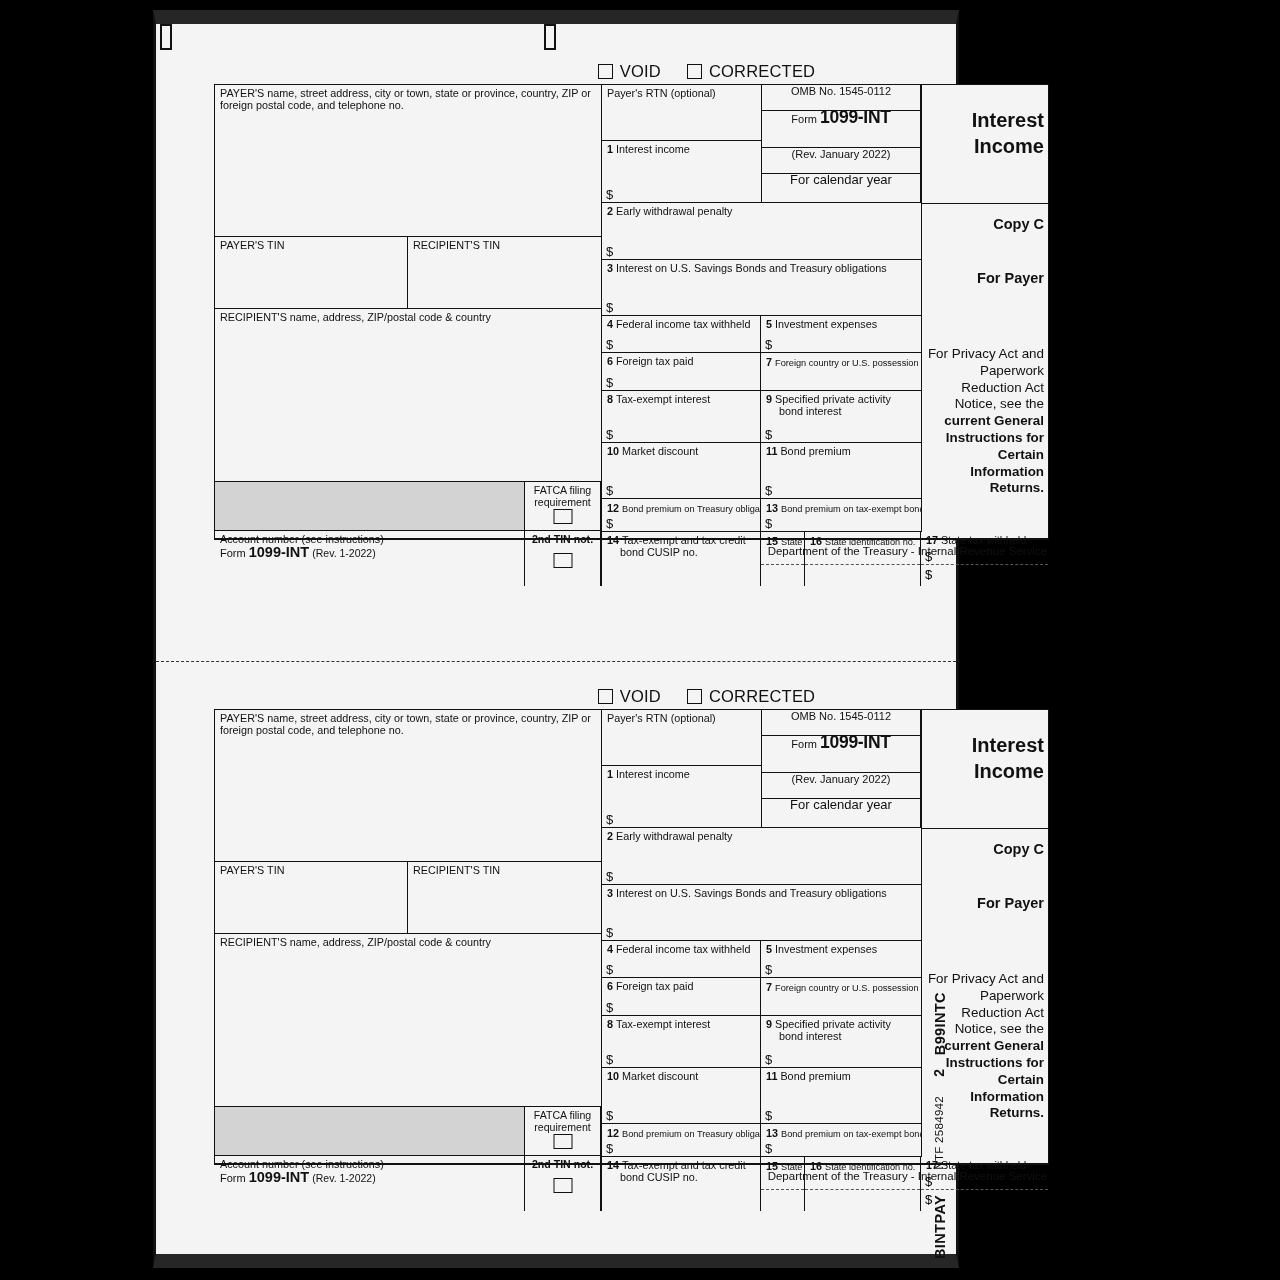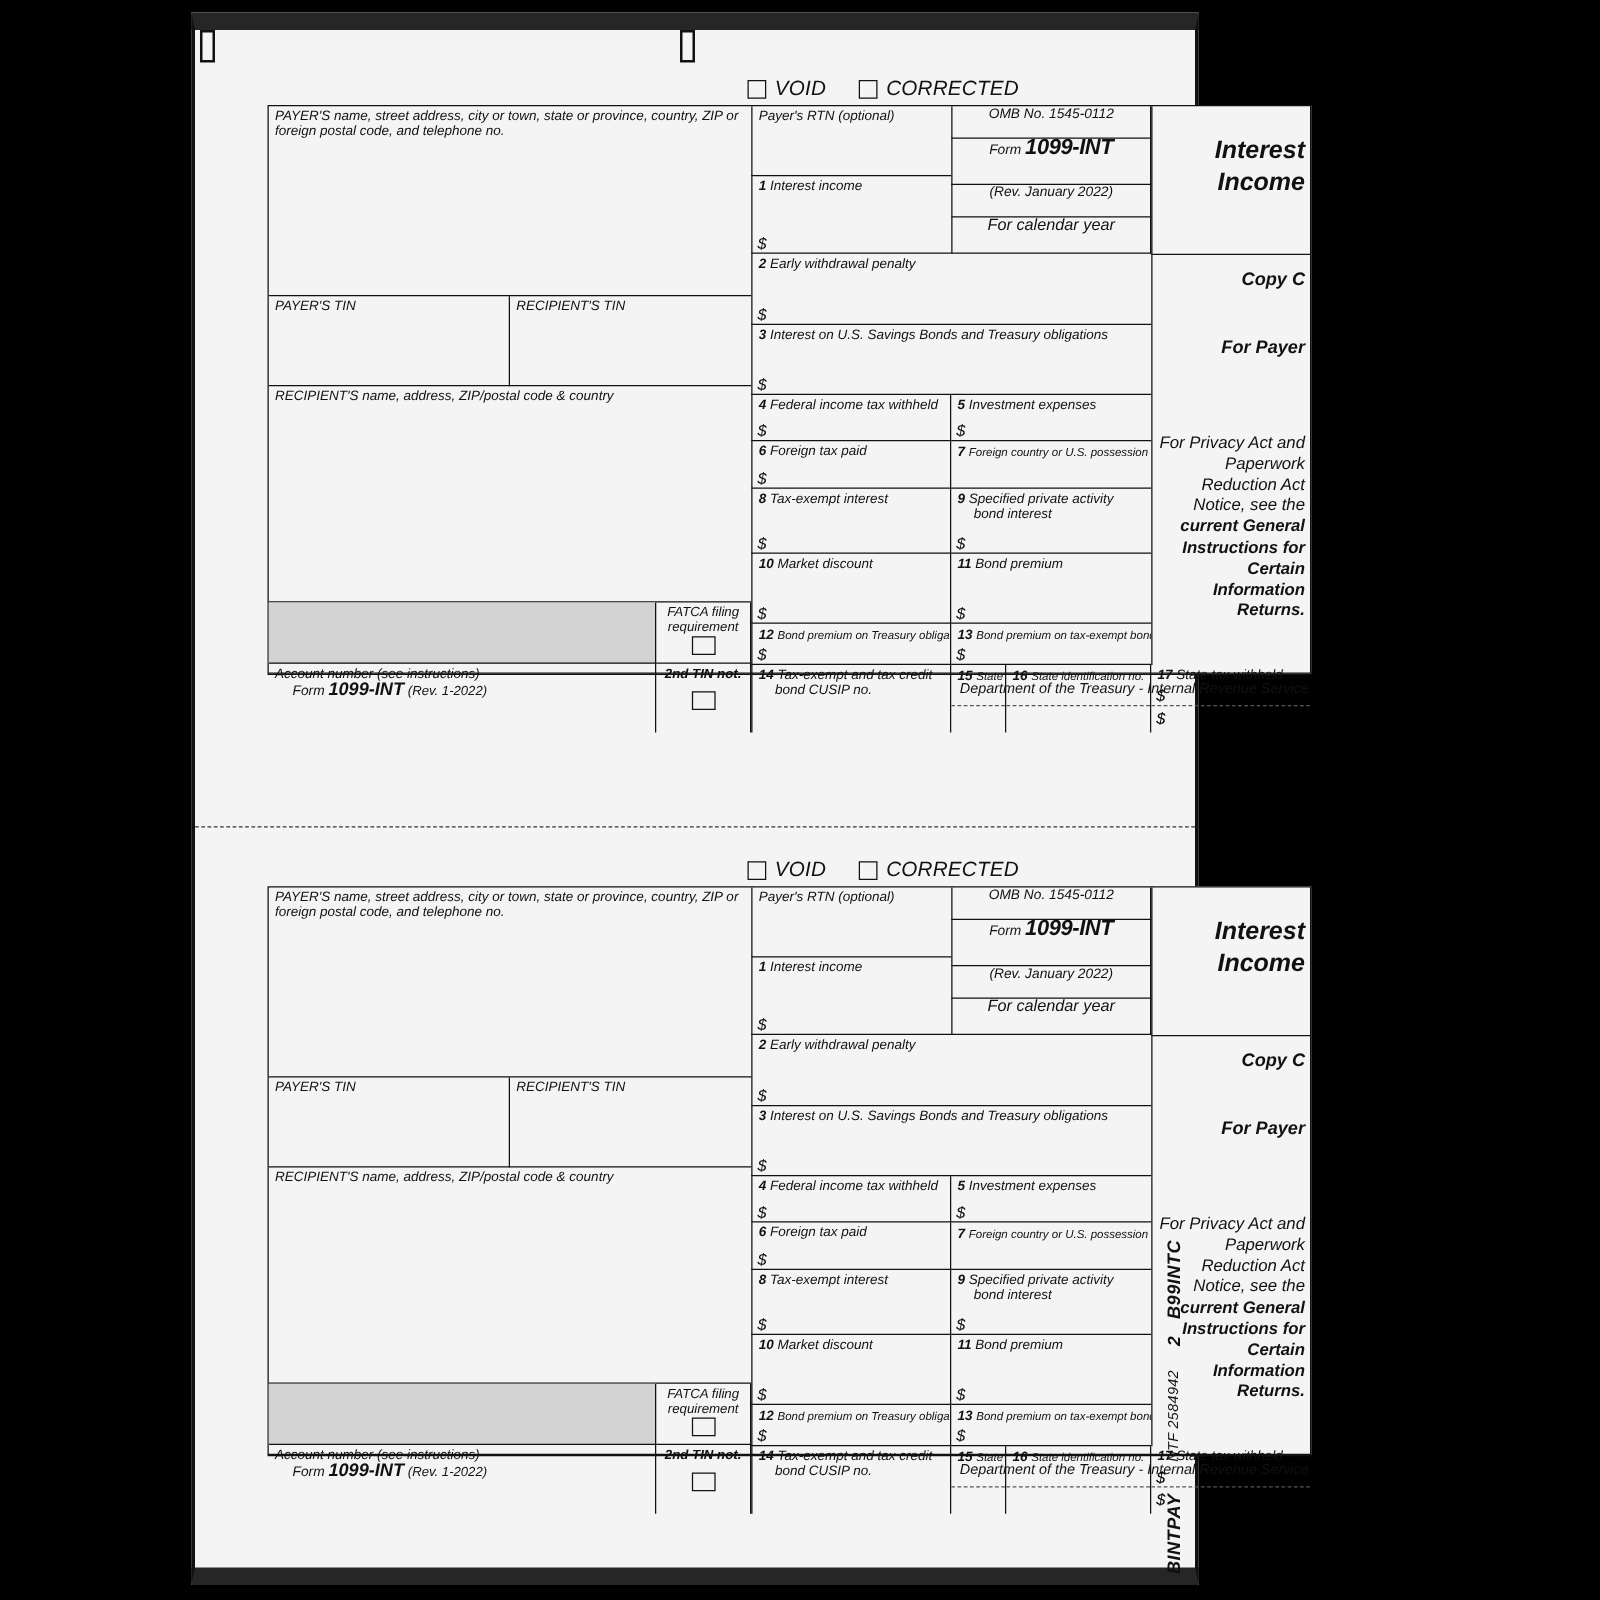--- a/index.html
+++ b/index.html
@@ -14,21 +14,20 @@
   
   .sheet {
     position: absolute;
     left: 153px; top: 10px;
     width: 806px; height: 1258px;
     background: #f4f4f4;
     border-left: 3px solid #111;
     border-right: 3px solid #111;
     border-top: 14px solid #262626;
     border-bottom: 14px solid #262626;
-    font-style: italic;
   }
   .sheet-inner { position: relative; width: 100%; height: 100%; }
 
   
   .regmark {
     position: absolute;
     width: 12px; height: 26px;
     border: 2px solid #111;
     background: #f4f4f4;
   }
@@ -136,21 +135,21 @@
   }
 
   
   .footer {
     position: relative;
     height: 24px;
     border-top: 1.8px solid #111;
     margin-top: 0px;
   }
   .footer .left {
-    position: absolute; left: 20px; top: 4px;
+    position: absolute; left: 6px; top: 4px;
     font-size: 11px; color: #111;
   }
   .footer .left b { font-size: 14.5px; }
   .footer .left span.rev2 { font-size: 10.5px; }
   .footer .right {
     position: absolute; right: 2px; top: 5px;
     font-size: 11.5px; color: #111;
   }
 
   

